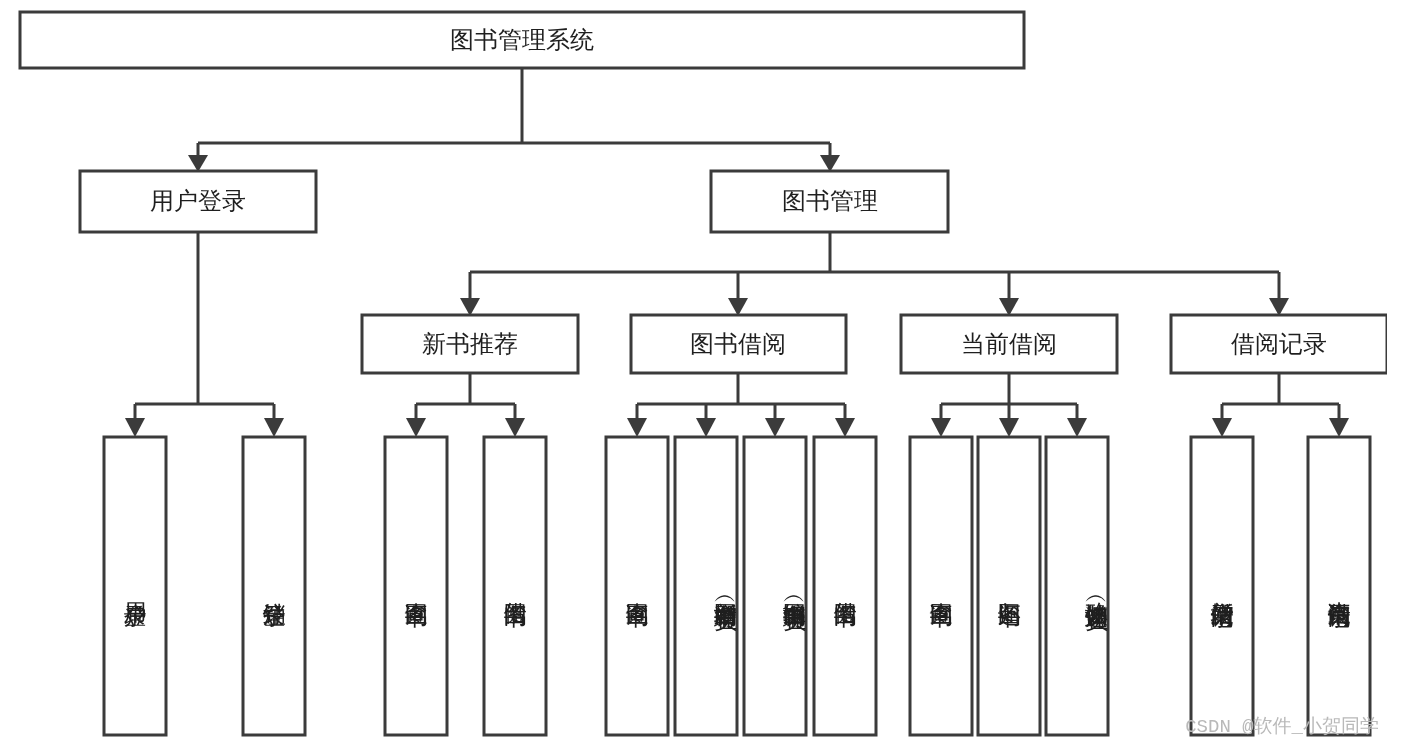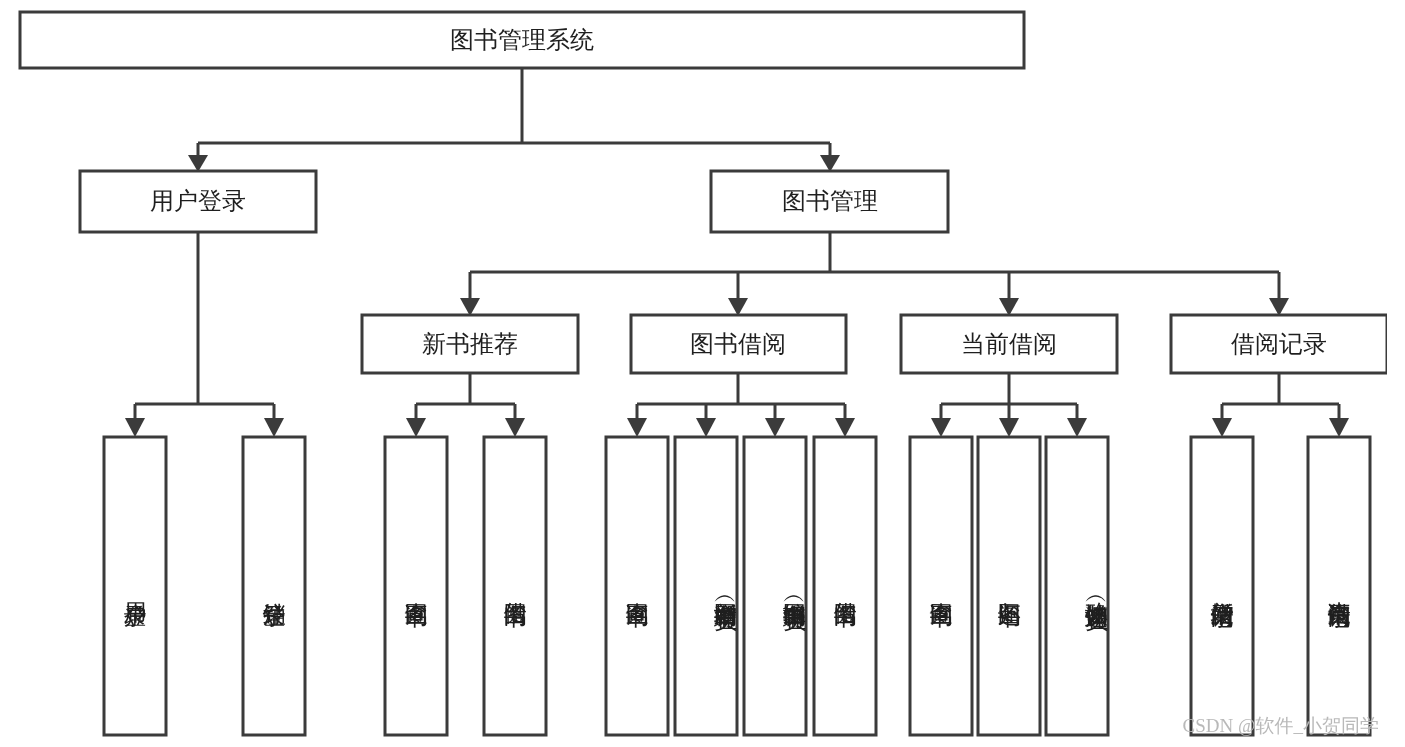--- a/index.html
+++ b/index.html
@@ -64,21 +64,21 @@
     pointer-events: none;
     user-select: none;
   }
   .leaf-label.centered {
     align-items: center;
   }
   .watermark {
     position: absolute;
     right: 8px;
     bottom: 8px;
-    font-family: Liberation Serif, serif;
+    font-family: Liberation Mono, monospace;
     font-size: 19px;
     color: #b9b9b9;
     white-space: nowrap;
     user-select: none;
   }
 </style>
 </head>
 <body>
 
 <div id="diagram-root">

